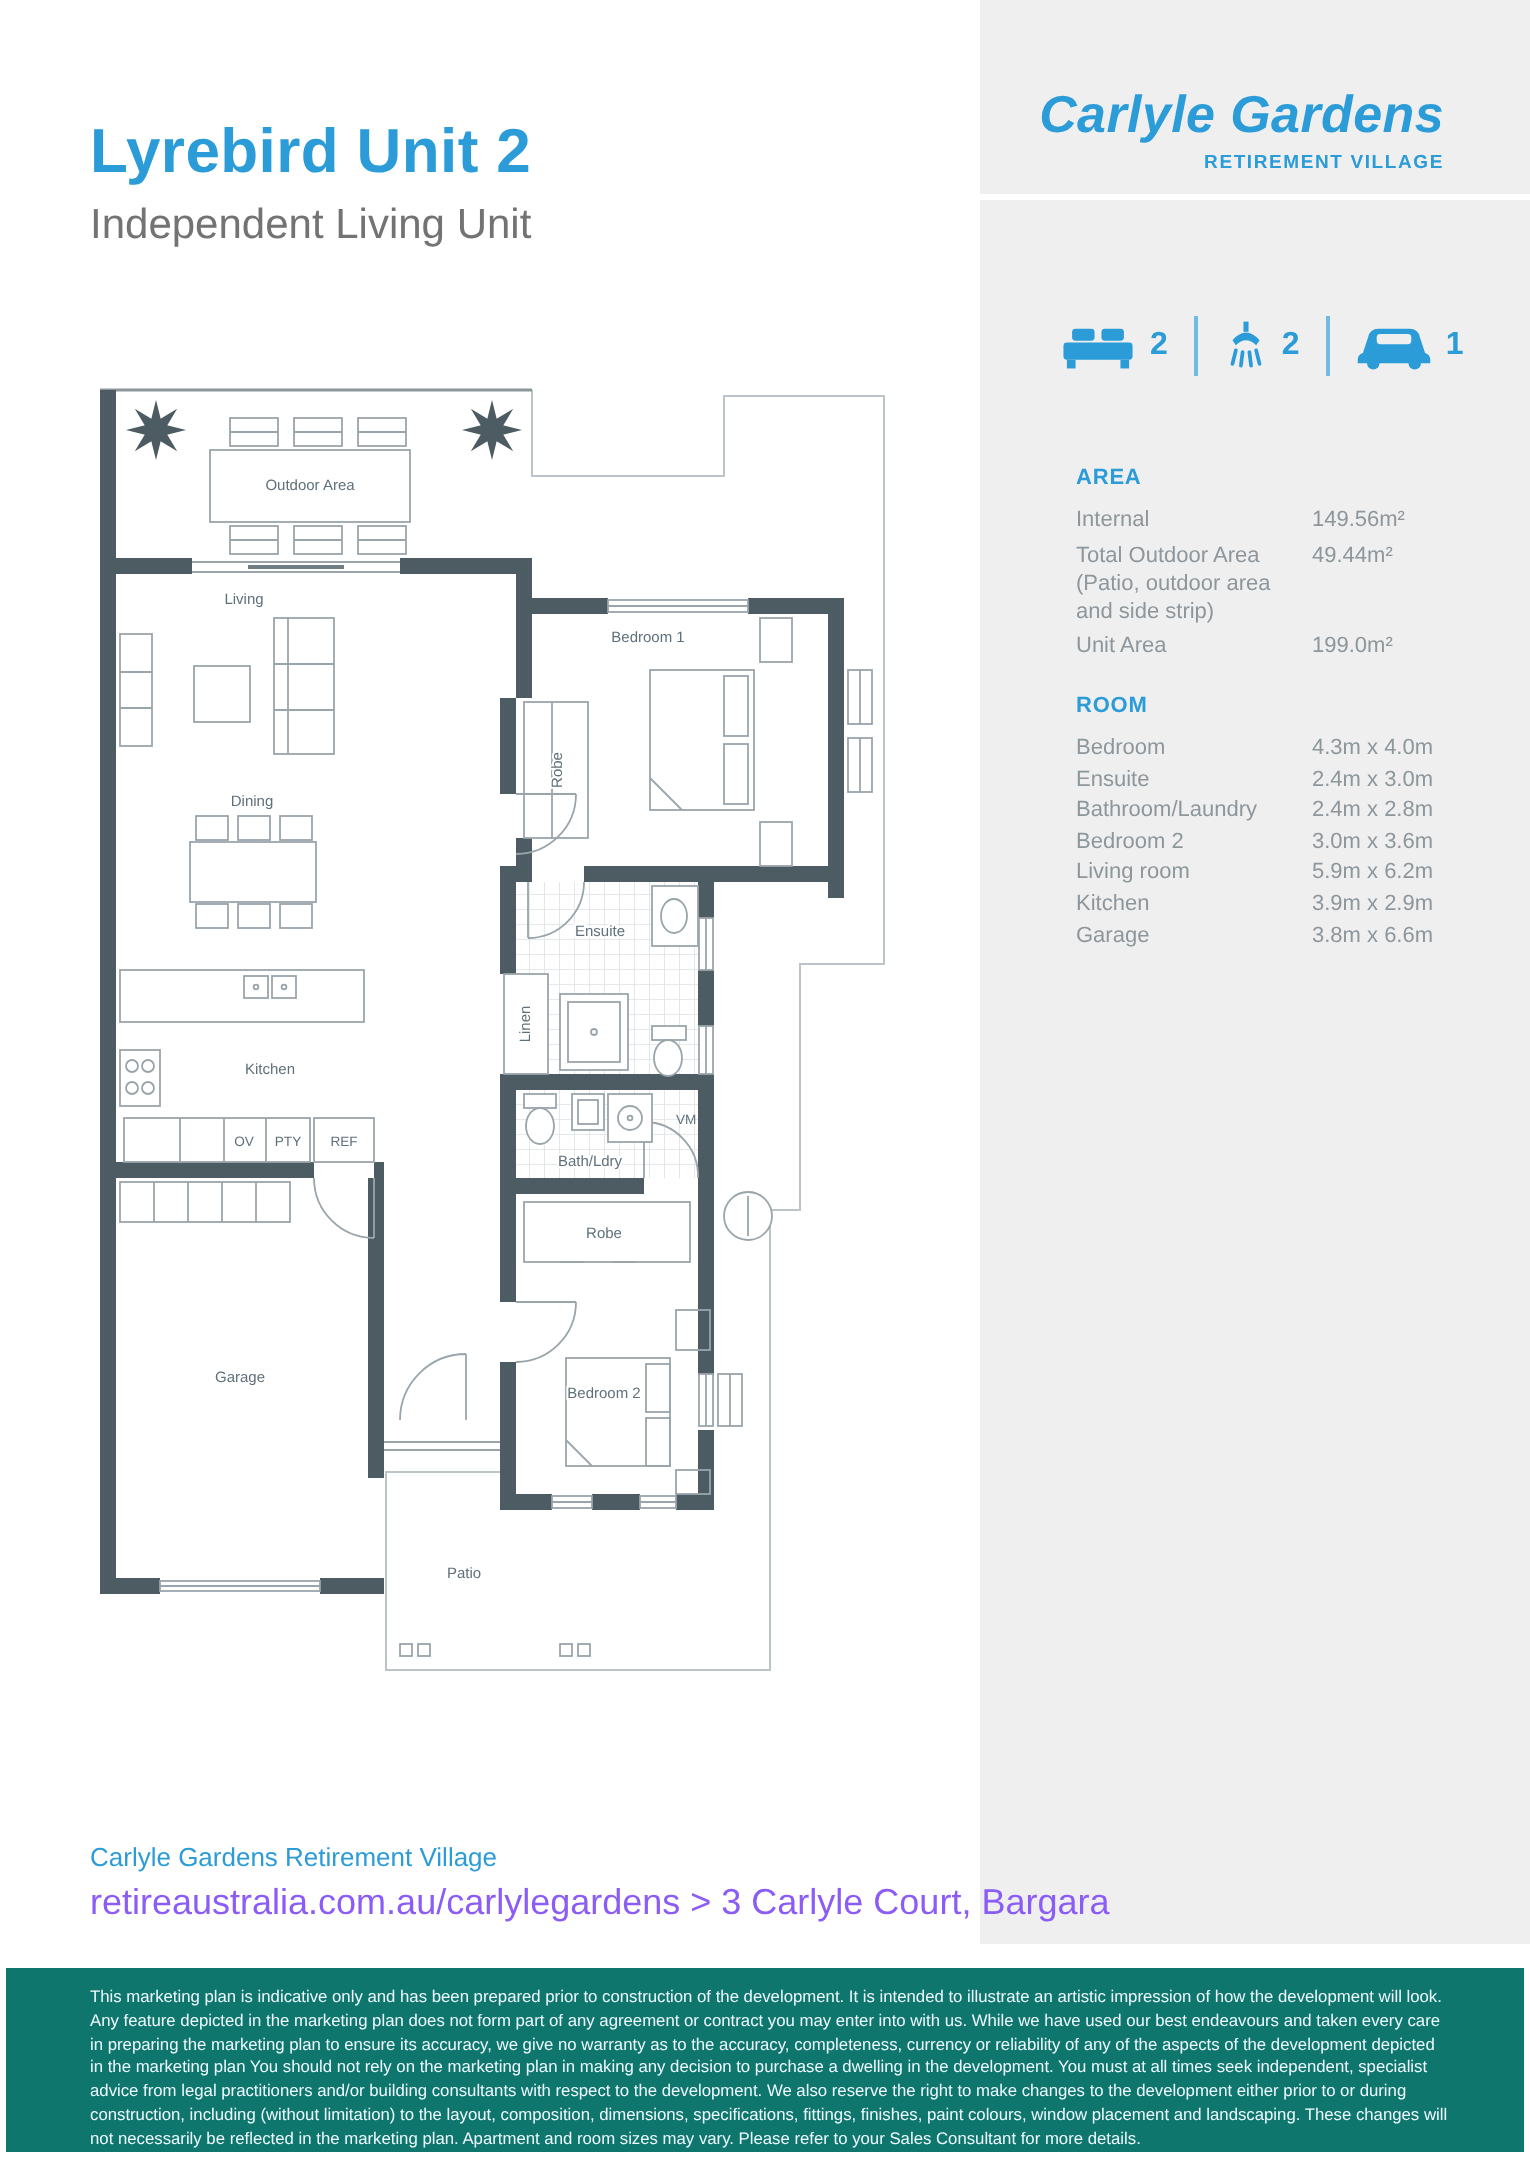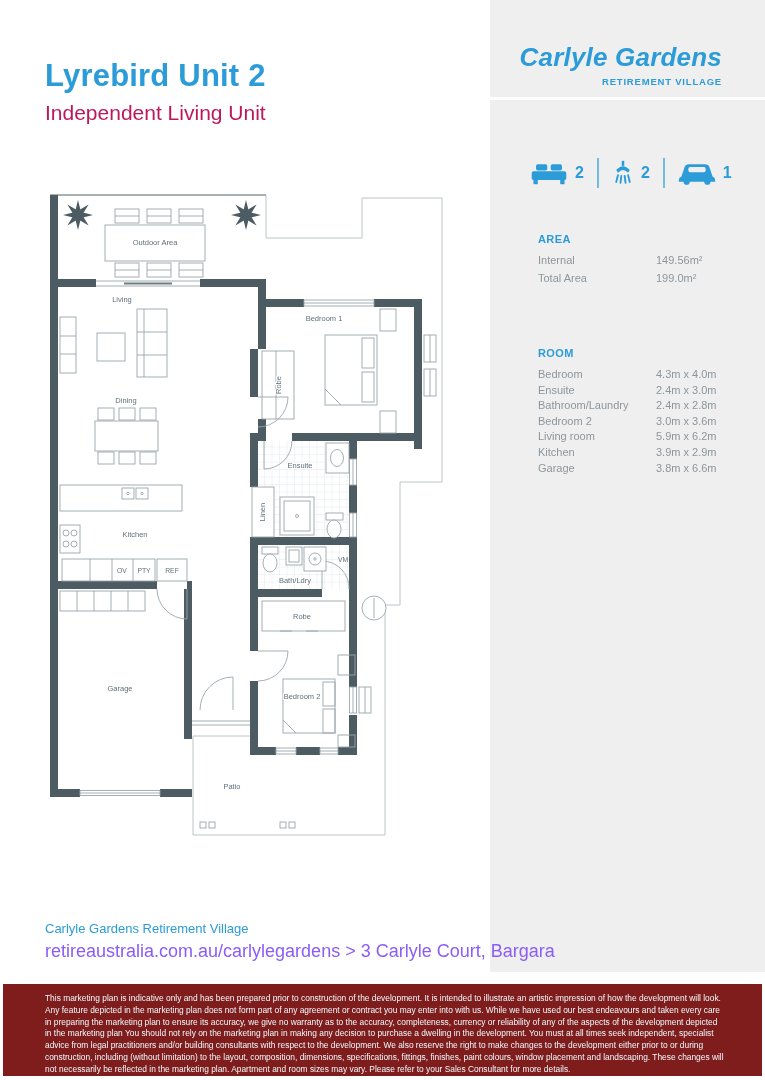--- a/index.html
+++ b/index.html
@@ -2,21 +2,21 @@
 <html><head>
 <meta charset="utf-8">
 <style>
   html,body{margin:0;padding:0;background:#fff;}
   .page{position:relative;width:765px;height:1080px;background:#ffffff;
         font-family:"Liberation Sans",sans-serif;overflow:hidden;}
 
   
   .title-block{position:absolute;left:45px;top:58px;}
   .title-block h1{margin:0;font-size:31px;font-weight:bold;color:#2b9cd8;letter-spacing:0.2px;}
-  .title-block h2{margin:7px 0 0 0;font-size:21px;font-weight:normal;color:#be185d;}
+  .title-block h2{margin:7px 0 0 0;font-size:21px;font-weight:normal;color:#737373;}
 
   
   .sidebar{position:absolute;left:490px;top:0;width:275px;height:972px;background:#efeff0;}
   .logo-block{height:100px;border-bottom:3px solid #ffffff;box-sizing:border-box;
               text-align:right;padding:42px 43px 0 0;}
   .logo-name{font-size:26px;font-weight:bold;font-style:italic;color:#2b9cd8;letter-spacing:0.2px;}
   .logo-tag{font-size:9.5px;font-weight:bold;color:#2b9cd8;letter-spacing:0.8px;margin-top:3px;}
 
   .stats{position:absolute;left:40px;top:158px;display:flex;align-items:center;}
   .stat{display:flex;align-items:center;}
@@ -42,21 +42,21 @@
   .tl{fill:none;stroke:#8b969a;stroke-width:1.6;}
   .pl{font-size:7.5px;fill:#60707a;paint-order:stroke;stroke:#ffffff;stroke-width:2px;}
   .pls{font-size:6.8px;fill:#60707a;}
   .plant{fill:#4d5c63;}
 
   
   .footer{position:absolute;left:45px;top:921px;}
   .footer .org{font-size:13px;color:#2b9cd8;}
   .footer .addr{font-size:18px;color:#8b5cf6;margin-top:5px;}
 
-  .disclaimer{position:absolute;left:3px;top:984px;width:759px;height:92px;background:#7f1d1d;
+  .disclaimer{position:absolute;left:3px;top:984px;width:759px;height:92px;background:#0f766e;
               box-sizing:border-box;padding:9px 38px 0 42px;}
   .disclaimer p{margin:0;font-size:8.4px;line-height:1.4;color:#eefaff;}
 </style>
 </head>
 <body>
 
 <div class="page">
 
   <div class="title-block">
     <h1>Lyrebird Unit 2</h1>
@@ -112,21 +112,25 @@
       </span>
     </div>
 
     <div class="side-section area-sec">
       <div class="heading">AREA</div>
       <div class="srow">
         <span class="lbl">Internal</span>
         <span class="val">149.56m²</span>
       </div>
       <div class="srow">
-        <span class="lbl">Total Area</span>
+        <span class="lbl">Total Outdoor Area (Patio, outdoor area and side strip)</span>
+        <span class="val">49.44m²</span>
+      </div>
+      <div class="srow">
+        <span class="lbl">Unit Area</span>
         <span class="val">199.0m²</span>
       </div>
     </div>
 
     <div class="side-section room-sec">
       <div class="heading">ROOM</div>
       <div class="srow">
         <span class="lbl">Bedroom</span>
         <span class="val">4.3m x 4.0m</span>
       </div>

